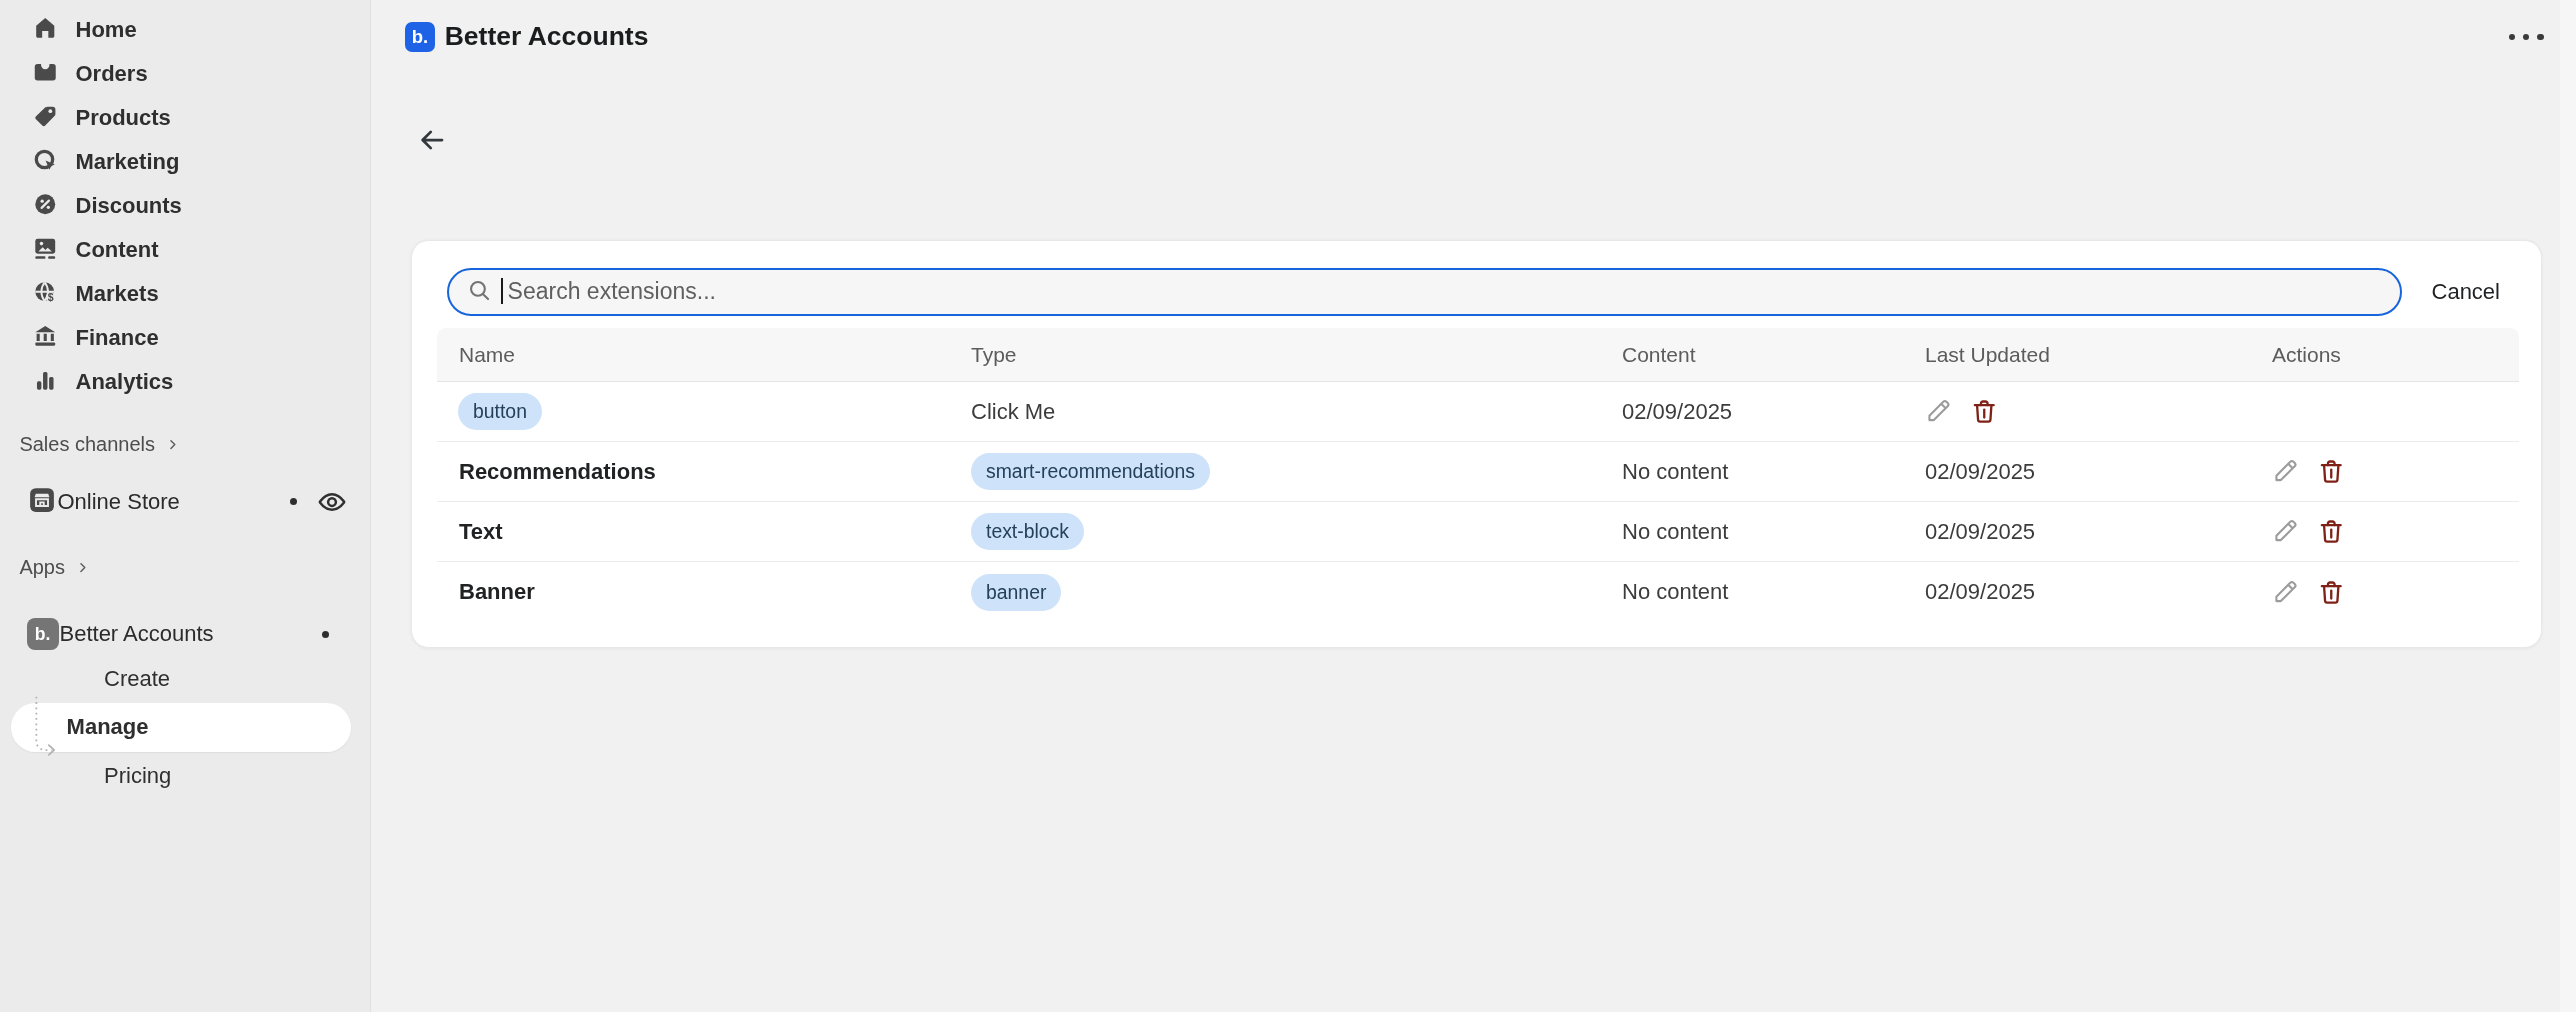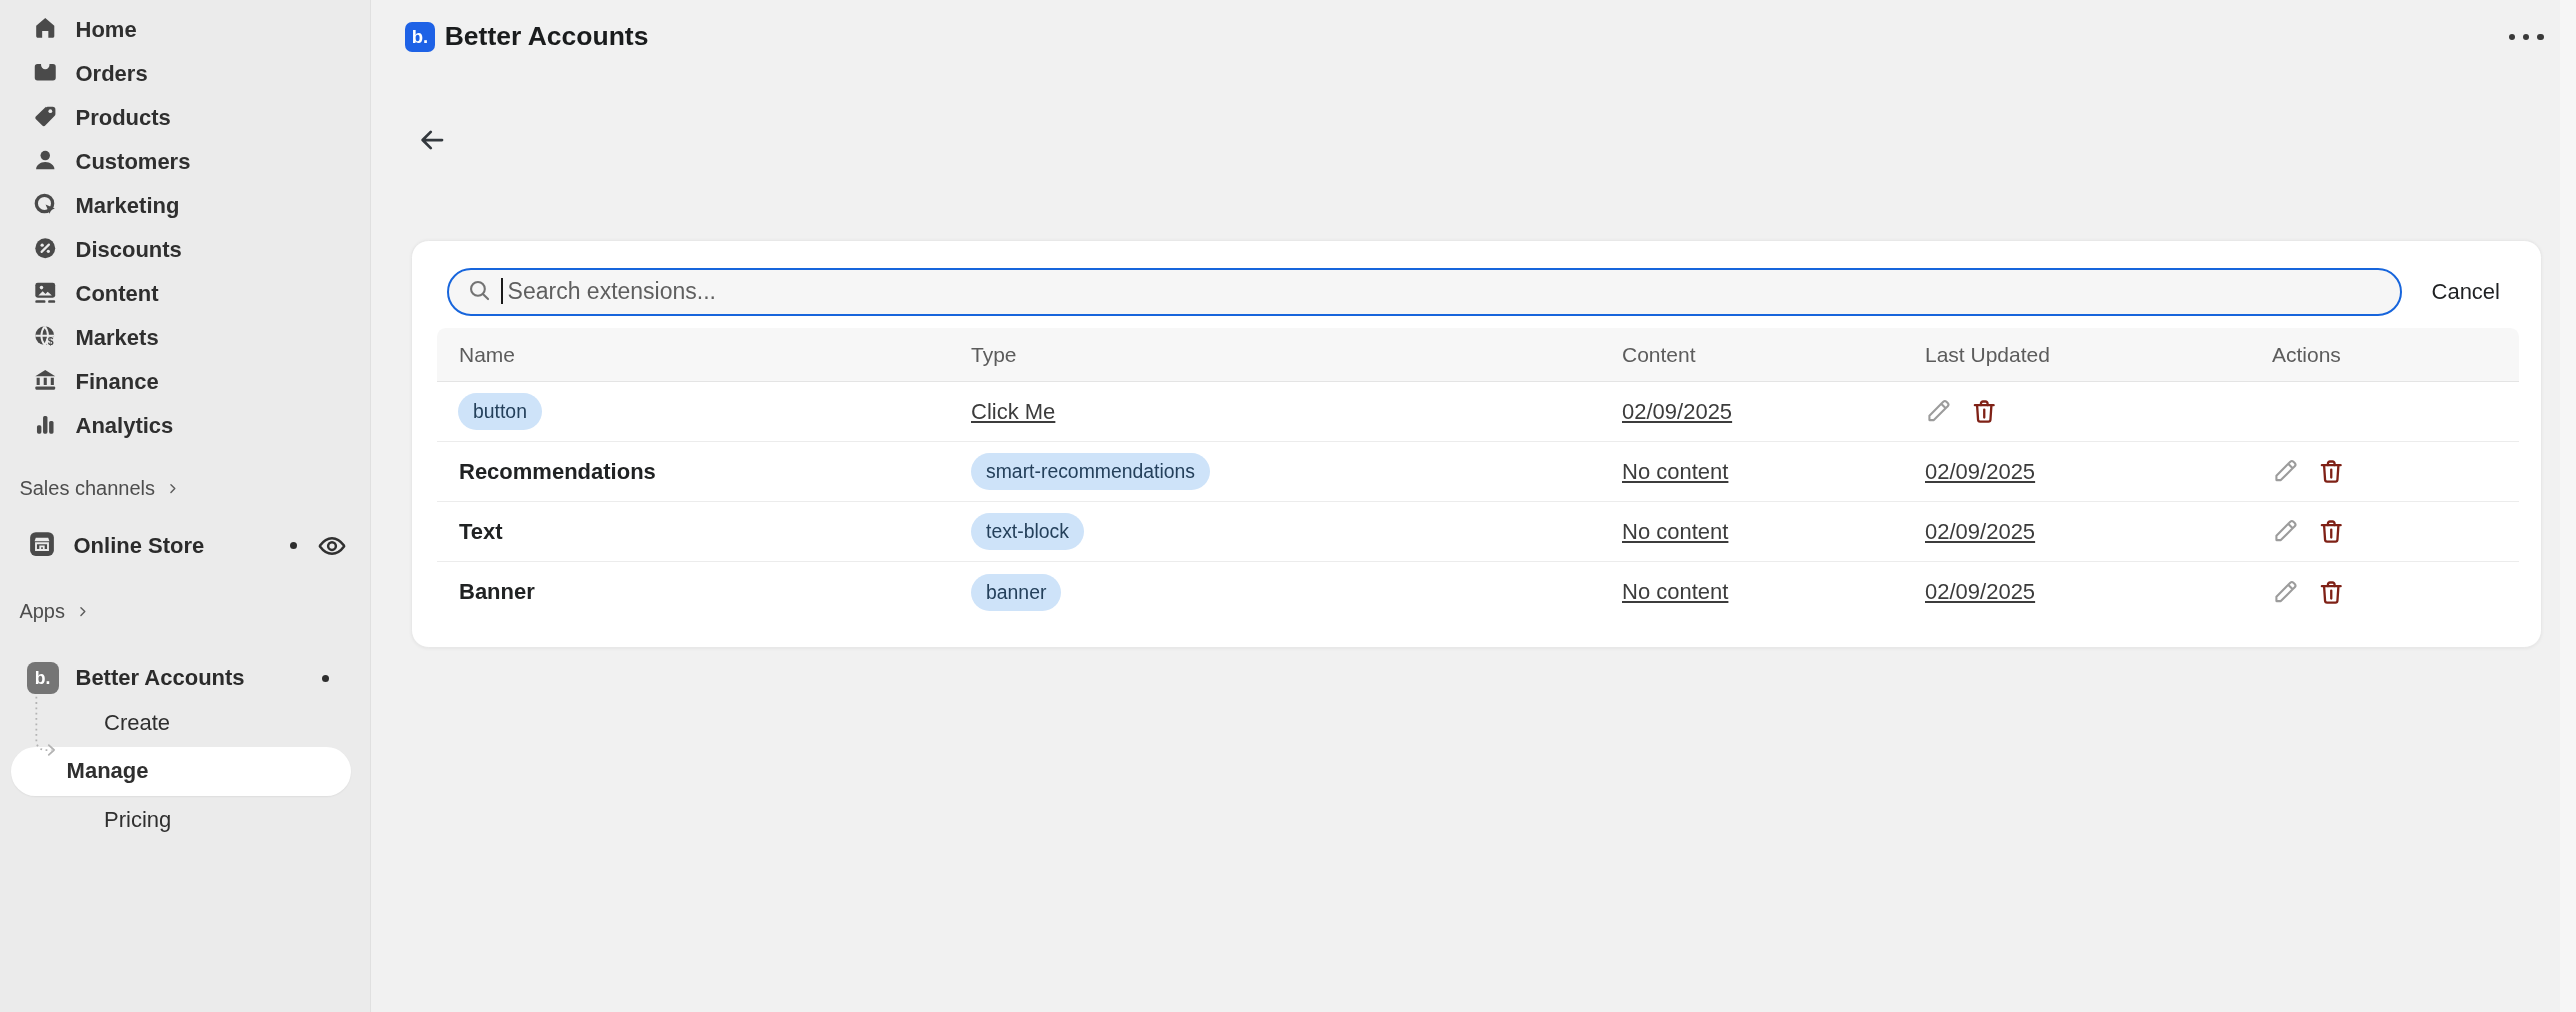--- a/index.html
+++ b/index.html
@@ -12,21 +12,21 @@
   .sidebar { position:absolute; left:0; top:0; width:371px; height:100%;
     background:#ebebeb; border-right:0.9px solid #e0e0e0; }
   .nav { padding-top:8px; }
   .nav-item { height:44px; display:flex; align-items:center; padding-left:32px; gap:17px; cursor:pointer; }
   .nav-label { font-size:22px; font-weight:600; color:#2f2f2f; }
   .section-row { display:flex; align-items:center; gap:10.6px; padding-left:19.4px; height:26.5px;
     color:#4d4d4d; font-size:20px; cursor:pointer; }
   .sales-row { margin-top:27px; }
   .apps-row { margin-top:31px; }
   .store-row { margin-top:22px; height:44px; display:flex; align-items:center; padding:0 23px 0 26.5px; cursor:pointer; }
-  .store-row .row-label, .ba-row .row-label { margin-left:17px; font-size:22px; font-weight:700; color:#2b2b2b; }
+  .store-row .row-label, .ba-row .row-label { margin-left:1px; font-size:22px; font-weight:400; color:#2b2b2b; }
   .status-dot { width:7px; height:7px; border-radius:50%; background:#2e2e2e; margin-left:auto; }
   .eye-btn { margin-left:20px; background:none; border:none; padding:0; cursor:pointer; line-height:0; }
   .ba-row { margin-top:31px; height:44px; display:flex; align-items:center; padding:0 41px 0 26.5px; cursor:pointer; }
   .ba-logo { width:32px; height:32px; border-radius:8px; background:#757575; color:#fff;
     font-weight:700; font-size:17.6px; display:flex; align-items:center; justify-content:center; }
   .sub-item { height:45px; display:flex; align-items:center; padding-left:104px;
     font-size:22px; color:#2f2f2f; cursor:pointer; }
   .sub-item.active { background:#fff; border-radius:25px; margin:1.8px 19.4px 1.8px 10.6px;
     padding-left:56px; font-weight:700; height:49px; box-shadow:0 0.9px 1.8px rgba(0,0,0,.06); }
   .connector { position:absolute; left:30px; top:695px; }
@@ -56,21 +56,21 @@
   .cancel-btn { margin-left:auto; background:none; border:none; font-size:22px; font-weight:500;
     color:#1f2123; cursor:pointer; font-family:inherit; }
   
   .table { position:absolute; left:25px; top:87px; width:2082px; }
   .thead, .trow { display:grid; grid-template-columns:513px 651px 303px 347px 268px; align-items:center; }
   .thead { height:54px; background:#f7f7f7; border-radius:8.8px 8.8px 0 0; border-bottom:0.9px solid #e4e4e4; }
   .th { font-size:21px; color:#5c5c5c; padding-left:21px; }
   .th:first-child { padding-left:22px; }
   .trow { height:60px; border-bottom:0.9px solid #ececec; }
   .trow:last-child { border-bottom:none; }
-  .td { padding-left:21px; font-size:22px; color:#3c3c3c;text-decoration:underline; }
+  .td { padding-left:21px; font-size:22px; color:#3c3c3c; }
   .td-name { padding-left:22px; font-size:22px; font-weight:700; color:#202223; }
   .badge { display:inline-block; background:#cee3f9; color:#24405b; font-size:19.4px;
     padding:7px 15px; border-radius:881px; }
   .actions { display:flex; gap:19.4px; padding-left:21px; }
   .icon-btn { background:none; border:none; padding:0; cursor:pointer; line-height:0; }
 </style>
 </head>
 <body>
 
 <aside class="sidebar">
@@ -87,27 +87,20 @@
             <path fill="#ebebeb" d="M8.2 4.5h7.6v1a3.8 3.8 0 0 1-7.6 0Z"></path>
           </svg></span>
       <span class="nav-label">Orders</span>
     </div>
     <div class="nav-item">
       <span><svg width="26.5" height="26.5" viewBox="0 0 24 24">
             <path fill="#4a4a4a" d="M12.6 3.4 3.9 11.7a2.2 2.2 0 0 0-.1 3.2l5.3 5.3a2.2 2.2 0 0 0 3.1 0l8.4-8.7a2.2 2.2 0 0 0 .6-1.5V6a2.6 2.6 0 0 0-2.6-2.6h-4.4a2.2 2.2 0 0 0-1.6.7Z"></path>
             <circle cx="16.6" cy="7.4" r="1.7" fill="#ebebeb"></circle>
           </svg></span>
       <span class="nav-label">Products</span>
-    </div>
-    <div class="nav-item">
-      <span><svg width="26.5" height="26.5" viewBox="0 0 24 24" fill="#4a4a4a">
-            <circle cx="12" cy="7.8" r="4.3"></circle>
-            <path d="M12 13.6c4.6 0 8.3 3 8.3 6.6H3.7c0-3.6 3.7-6.6 8.3-6.6Z"></path>
-          </svg></span>
-      <span class="nav-label">Customers</span>
     </div>
     <div class="nav-item">
       <span><svg width="26.5" height="26.5" viewBox="0 0 24 24">
             <circle cx="11.3" cy="11.3" r="7.4" fill="none" stroke="#4a4a4a" stroke-width="3"></circle>
             <path fill="#4a4a4a" d="m12.3 12.3 8.4 3.5-3.4 1.4-1.4 3.4Z"></path>
           </svg></span>
       <span class="nav-label">Marketing</span>
     </div>
     <div class="nav-item">
       <span><svg width="26.5" height="26.5" viewBox="0 0 24 24">

